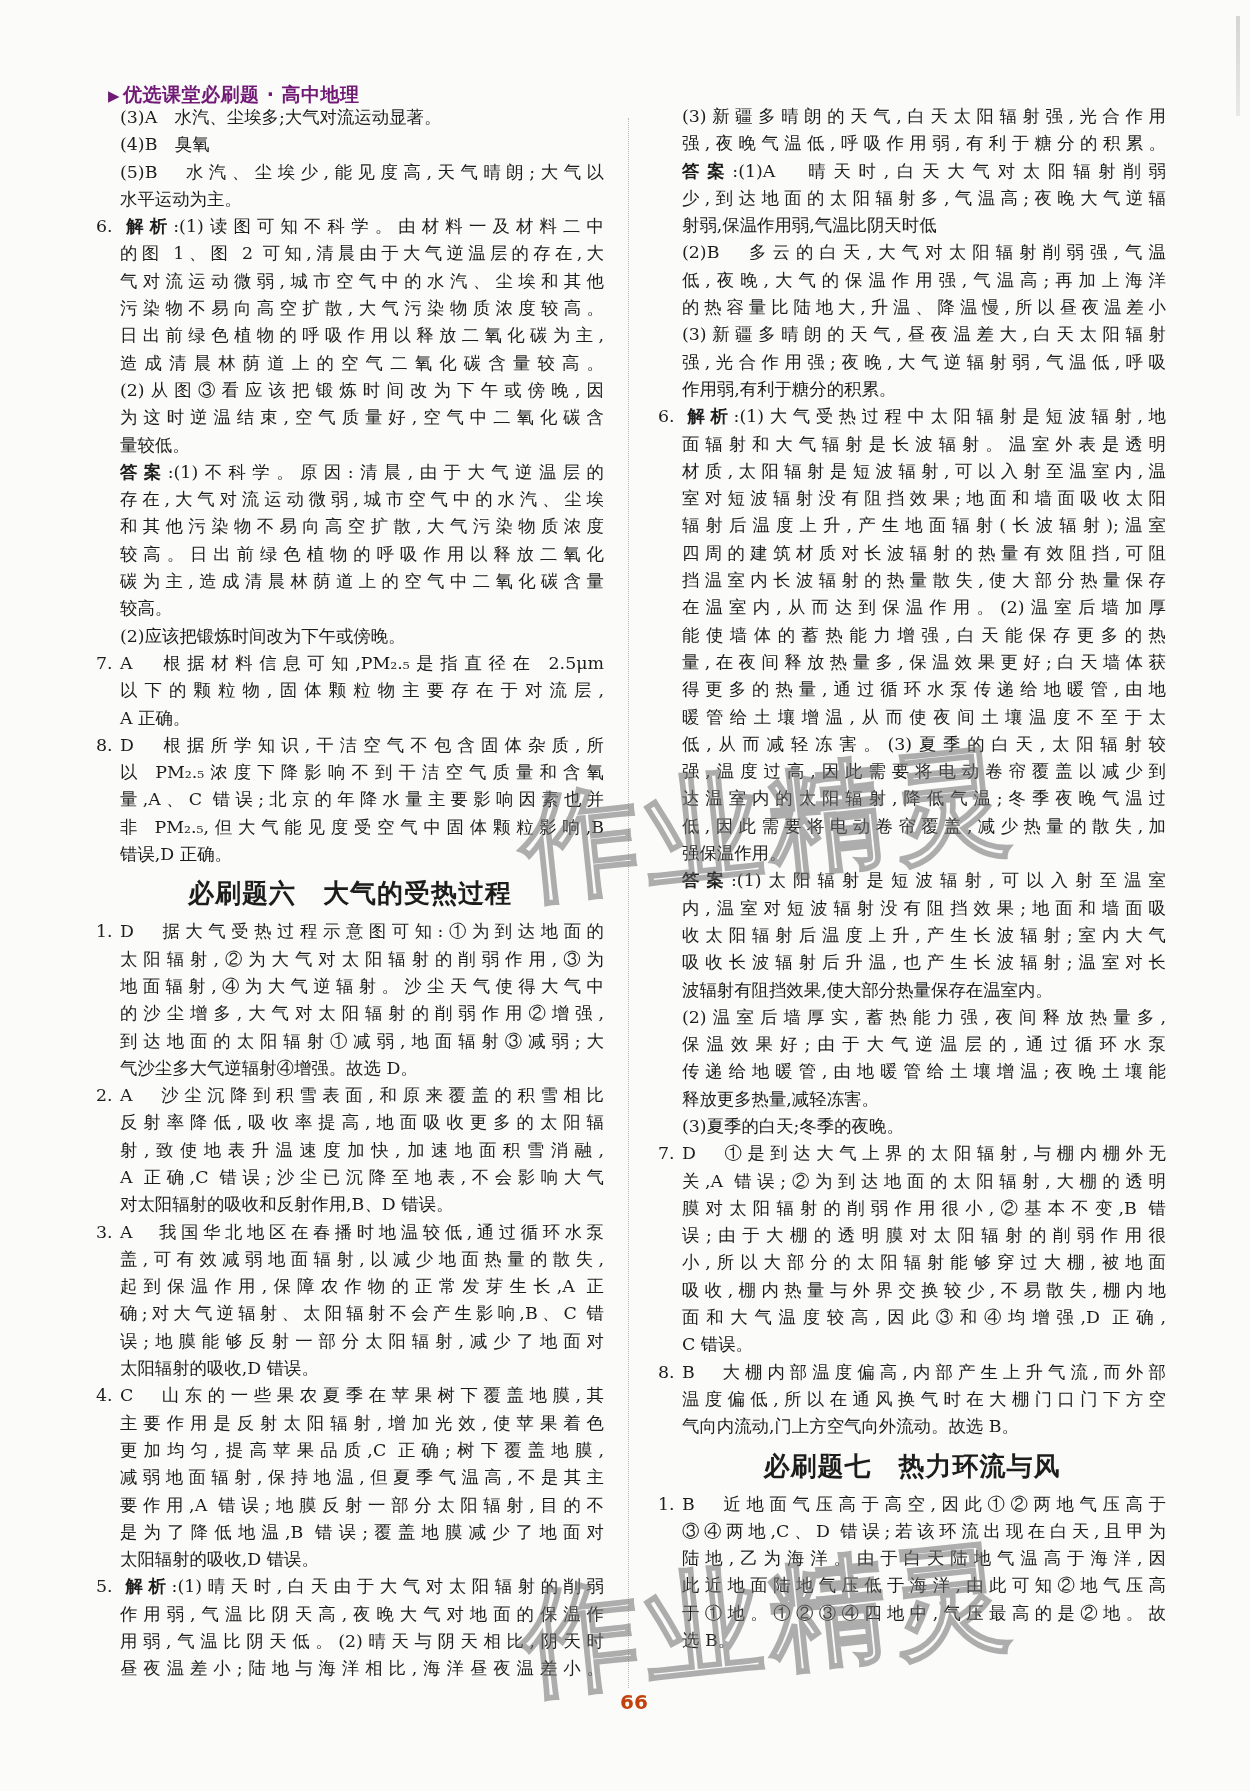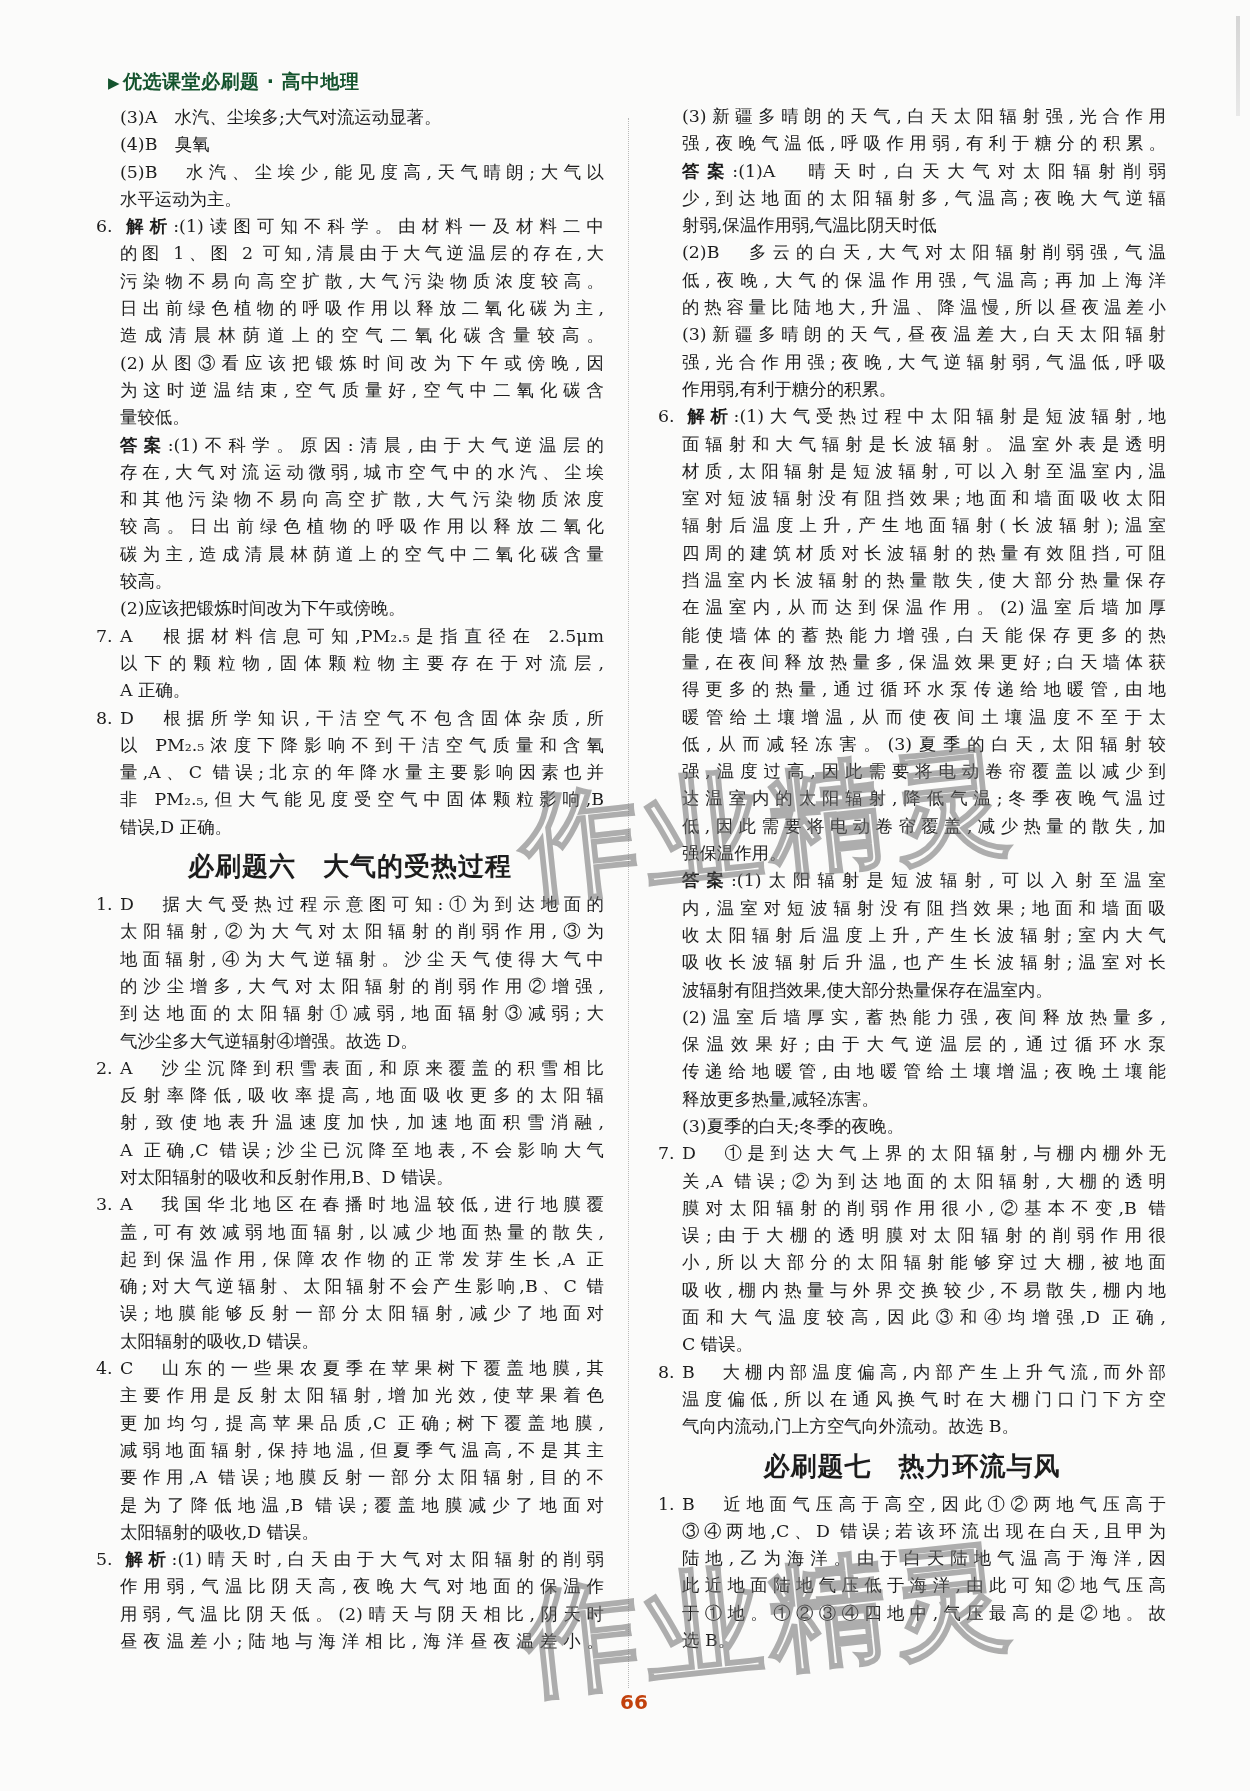--- a/index.html
+++ b/index.html
@@ -2,22 +2,22 @@
 <html><head>
 <meta charset="utf-8">
 <style>
   html, body { margin: 0; padding: 0; }
   body {
     width: 1250px; height: 1791px; background: #fbfbfa; position: relative; overflow: hidden;
     font-family: "DejaVu Serif", "Liberation Serif", serif; color: #1d1d1d;
   }
   .page-edge { position: absolute; top: 16px; right: 10px; width: 4px; height: 100px; background: linear-gradient(#bbb,#ddd); opacity: .6; }
   .header {
-    position: absolute; left: 108px; top: 69px; font-family: "DejaVu Sans", sans-serif;
-    font-size: 19px; font-weight: bold; color: #14532d; letter-spacing: 0.5px;
+    position: absolute; left: 108px; top: 82px; font-family: "DejaVu Sans", sans-serif;
+    font-size: 19px; font-weight: bold; color: #701a75; letter-spacing: 0.5px;
   }
   .header .tri { font-size: 15px; margin-right: 3px; }
   .col { position: absolute; top: 104px; font-size: 17.4px; line-height: 27.3px; }
   .col.left { left: 96px; width: 508px; }
   .col.right { left: 658px; width: 508px; top: 103px; }
   .divider {
     position: absolute; left: 628px; top: 118px; height: 1570px; width: 0;
     border-left: 1.5px dotted #b8b8b8;
   }
   .line { white-space: nowrap; height: 27.3px; text-align: justify; text-align-last: justify; }
@@ -50,20 +50,21 @@
 
 <div class="divider"></div>
 
 <div class="col left" id="col-left">
     <div class="line ind last"><span>(3)A　水汽、尘埃多;大气对流运动显著。</span></div>
     <div class="line ind last"><span>(4)B　臭氧</span></div>
     <div class="line ind"><span>(5)B　水汽、尘埃少,能见度高,天气晴朗;大气以</span></div>
     <div class="line ind last"><span>水平运动为主。</span></div>
     <div class="line ind"><span class="num">6.</span><b class="kw">解析</b><span>:(1)读图可知不科学。由材料一及材料二中</span></div>
     <div class="line ind"><span>的图 1、图 2 可知,清晨由于大气逆温层的存在,大</span></div>
+    <div class="line ind"><span>气对流运动微弱,城市空气中的水汽、尘埃和其他</span></div>
     <div class="line ind"><span>污染物不易向高空扩散,大气污染物质浓度较高。</span></div>
     <div class="line ind"><span>日出前绿色植物的呼吸作用以释放二氧化碳为主,</span></div>
     <div class="line ind"><span>造成清晨林荫道上的空气二氧化碳含量较高。</span></div>
     <div class="line ind"><span>(2)从图③看应该把锻炼时间改为下午或傍晚,因</span></div>
     <div class="line ind"><span>为这时逆温结束,空气质量好,空气中二氧化碳含</span></div>
     <div class="line ind last"><span>量较低。</span></div>
     <div class="line ind"><b class="kw">答案</b><span>:(1)不科学。原因:清晨,由于大气逆温层的</span></div>
     <div class="line ind"><span>存在,大气对流运动微弱,城市空气中的水汽、尘埃</span></div>
     <div class="line ind"><span>和其他污染物不易向高空扩散,大气污染物质浓度</span></div>
     <div class="line ind"><span>较高。日出前绿色植物的呼吸作用以释放二氧化</span></div>
@@ -83,21 +84,21 @@
     <div class="line ind"><span>太阳辐射,②为大气对太阳辐射的削弱作用,③为</span></div>
     <div class="line ind"><span>地面辐射,④为大气逆辐射。沙尘天气使得大气中</span></div>
     <div class="line ind"><span>的沙尘增多,大气对太阳辐射的削弱作用②增强,</span></div>
     <div class="line ind"><span>到达地面的太阳辐射①减弱,地面辐射③减弱;大</span></div>
     <div class="line ind last"><span>气沙尘多大气逆辐射④增强。故选 D。</span></div>
     <div class="line ind"><span class="num">2.</span><span>A　沙尘沉降到积雪表面,和原来覆盖的积雪相比</span></div>
     <div class="line ind"><span>反射率降低,吸收率提高,地面吸收更多的太阳辐</span></div>
     <div class="line ind"><span>射,致使地表升温速度加快,加速地面积雪消融,</span></div>
     <div class="line ind"><span>A 正确,C 错误;沙尘已沉降至地表,不会影响大气</span></div>
     <div class="line ind last"><span>对太阳辐射的吸收和反射作用,B、D 错误。</span></div>
-    <div class="line ind"><span class="num">3.</span><span>A　我国华北地区在春播时地温较低,进行地膜覆</span></div>
+    <div class="line ind"><span class="num">3.</span><span>A　我国华北地区在春播时地温较低,通过循环水泵</span></div>
     <div class="line ind"><span>盖,可有效减弱地面辐射,以减少地面热量的散失,</span></div>
     <div class="line ind"><span>起到保温作用,保障农作物的正常发芽生长,A 正</span></div>
     <div class="line ind"><span>确;对大气逆辐射、太阳辐射不会产生影响,B、C 错</span></div>
     <div class="line ind"><span>误;地膜能够反射一部分太阳辐射,减少了地面对</span></div>
     <div class="line ind last"><span>太阳辐射的吸收,D 错误。</span></div>
     <div class="line ind"><span class="num">4.</span><span>C　山东的一些果农夏季在苹果树下覆盖地膜,其</span></div>
     <div class="line ind"><span>主要作用是反射太阳辐射,增加光效,使苹果着色</span></div>
     <div class="line ind"><span>更加均匀,提高苹果品质,C 正确;树下覆盖地膜,</span></div>
     <div class="line ind"><span>减弱地面辐射,保持地温,但夏季气温高,不是其主</span></div>
     <div class="line ind"><span>要作用,A 错误;地膜反射一部分太阳辐射,目的不</span></div>

